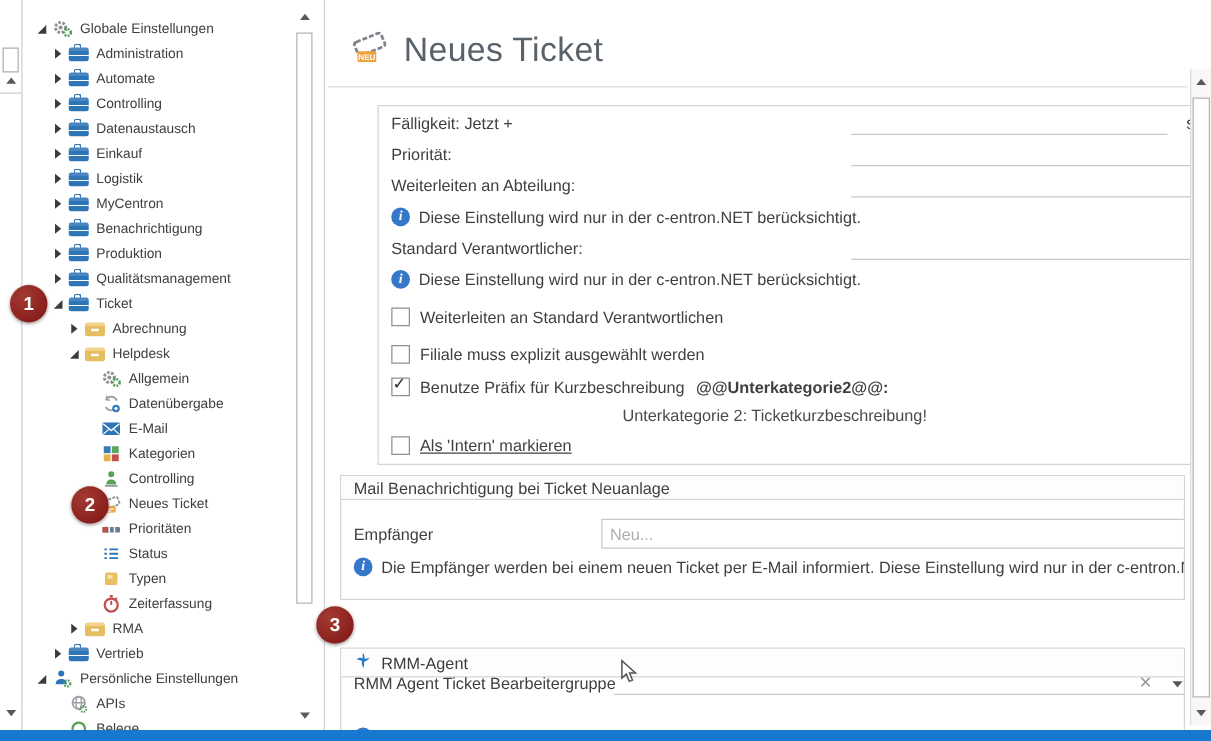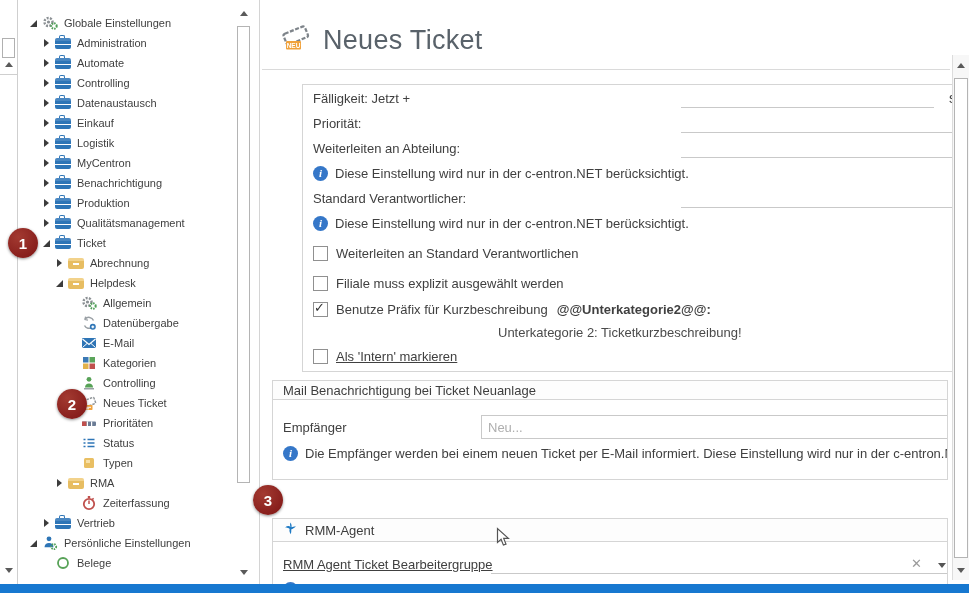--- a/index.html
+++ b/index.html
@@ -231,48 +231,58 @@
     <span>Status</span>
   </div>
   <div class="trow lv3">
     <span class="exp"></span>
     <span class="icn"><svg width="16" height="16" viewBox="0 0 16 16">
           <rect x="3" y="3" width="10" height="10" rx="1.5" fill="#e9bf63"></rect>
           <rect x="5" y="5" width="4" height="3" fill="#f7e0a8"></rect>
         </svg></span>
     <span>Typen</span>
   </div>
-  <div class="trow lv2">
-    <span class="exp c"></span>
-    <span class="icn ic-drawer"></span>
-    <span>RMA</span>
-  </div>
   <div class="trow lv3">
     <span class="exp"></span>
     <span class="icn"><svg width="16" height="16" viewBox="0 0 16 16">
           <circle cx="8" cy="9" r="5.2" fill="#fff" stroke="#c0504d" stroke-width="1.8"></circle>
           <rect x="6.8" y="1" width="2.4" height="2" fill="#c0504d"></rect>
           <line x1="11.2" y1="4.6" x2="12.6" y2="3.3" stroke="#c0504d" stroke-width="1.5"></line>
           <line x1="8" y1="9" x2="8" y2="5.6" stroke="#c0504d" stroke-width="1.5"></line>
         </svg></span>
     <span>Zeiterfassung</span>
   </div>
+  <div class="trow lv2">
+    <span class="exp c"></span>
+    <span class="icn ic-drawer"></span>
+    <span>RMA</span>
+  </div>
   <div class="trow lv1">
     <span class="exp c"></span>
     <span class="icn ic-case"></span>
     <span>Vertrieb</span>
   </div>
   <div class="trow lv0">
     <span class="exp e"></span>
     <span class="icn"><svg width="16" height="16" viewBox="0 0 16 16">
           <circle cx="7" cy="3.8" r="2.4" fill="#2e75b6"></circle>
           <path d="M2.5 12.3c0-2.7 2-4.2 4.5-4.2s4.5 1.5 4.5 4.2z" fill="#2e75b6"></path>
           <circle cx="11.7" cy="11.7" r="2.5" fill="none" stroke="#4f9e57" stroke-width="1.8" stroke-dasharray="1.4 1"></circle>
         </svg></span>
     <span>Persönliche Einstellungen</span>
+  </div>
+  <div class="trow lv1">
+    <span class="exp"></span>
+    <span class="icn"><svg width="16" height="16" viewBox="0 0 16 16">
+          <circle cx="8" cy="7.2" r="5" fill="none" stroke="#9aa0a5" stroke-width="1.4"></circle>
+          <ellipse cx="8" cy="7.2" rx="2.2" ry="5" fill="none" stroke="#9aa0a5" stroke-width="1.1"></ellipse>
+          <line x1="3" y1="7.2" x2="13" y2="7.2" stroke="#9aa0a5" stroke-width="1.1"></line>
+          <circle cx="11.6" cy="12.2" r="2.4" fill="none" stroke="#4f9e57" stroke-width="1.5" stroke-dasharray="1.2 .9"></circle>
+        </svg></span>
+    <span>APIs</span>
   </div>
   <div class="trow lv1">
     <span class="exp"></span>
     <span class="icn"><svg width="16" height="16" viewBox="0 0 16 16">
           <circle cx="8" cy="8" r="5" fill="none" stroke="#57a257" stroke-width="1.8"></circle>
         </svg></span>
     <span>Belege</span>
   </div>
 </div>
 
@@ -368,21 +378,21 @@
   </div>
 </div>
 
 <div class="grp g3">
   <div class="ghead" style="height:22px;">
     <span><svg width="15" height="15" viewBox="0 0 16 16" fill="#1e7ac4">
           <path d="M8 1.5C7.2 3.5 7.5 4.8 8 6 6 5 4 5.4 2.3 7c2.2 0 3.8.6 4.8 1.6-.5 1.6-.2 3.5 1.2 5.6.4-2 .8-3.6.4-5.1 1.5-1 3.5-1.4 5-3.6-2 .6-3.6.6-4.6 1.1.3-1.6 0-3.2-1.1-5.1z"></path>
         </svg></span>
     <span>RMM-Agent</span>
   </div>
-  <div class="frow" style="top:35px;text-decoration:underline;">
+  <div class="frow" style="top:17px;">
     <span>RMM Agent Ticket Bearbeitergruppe</span>
     <span class="uline dd" style="left:218px;width:457px;">
       <span class="clear">✕</span>
       <span class="arr"></span>
     </span>
   </div>
   <div class="frow" style="top:60px;">
     <span class="info-i"></span>
     <span>Die Mitarbeiter dieser Abteilung werden bei einem neuen Ticket, welches über den Riverbird RMM-Agent angelegt wurde</span>
   </div>

